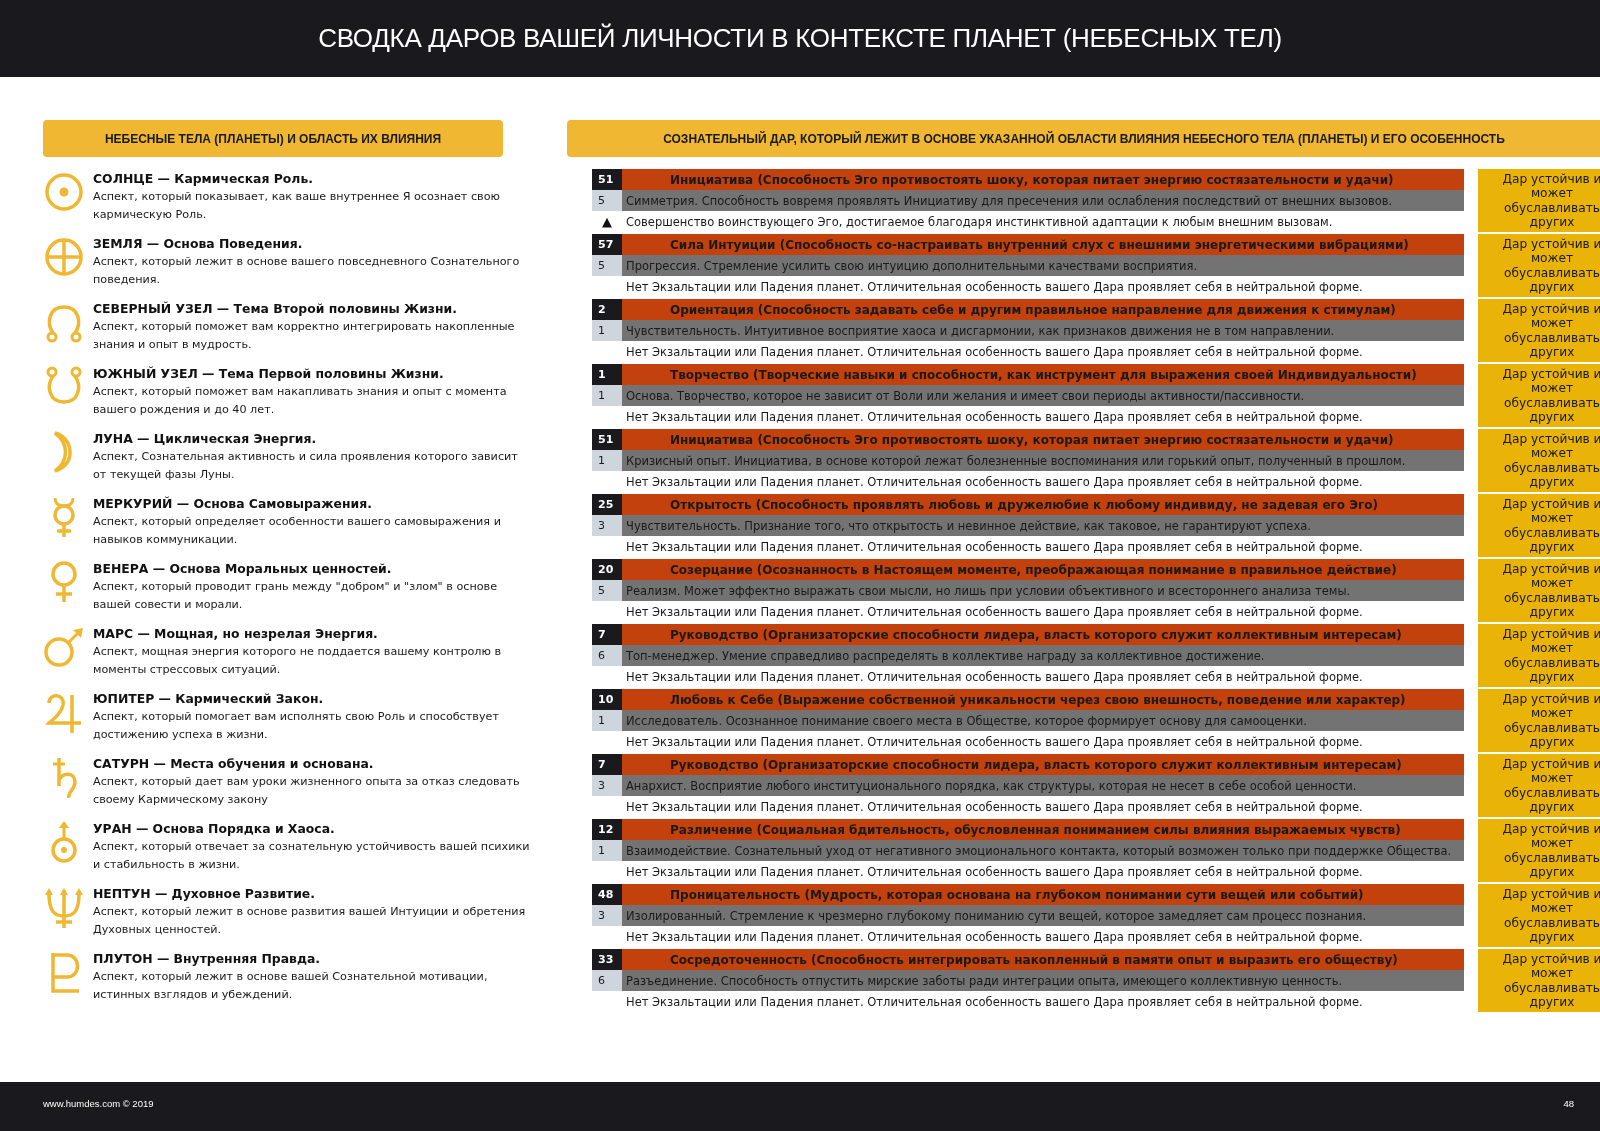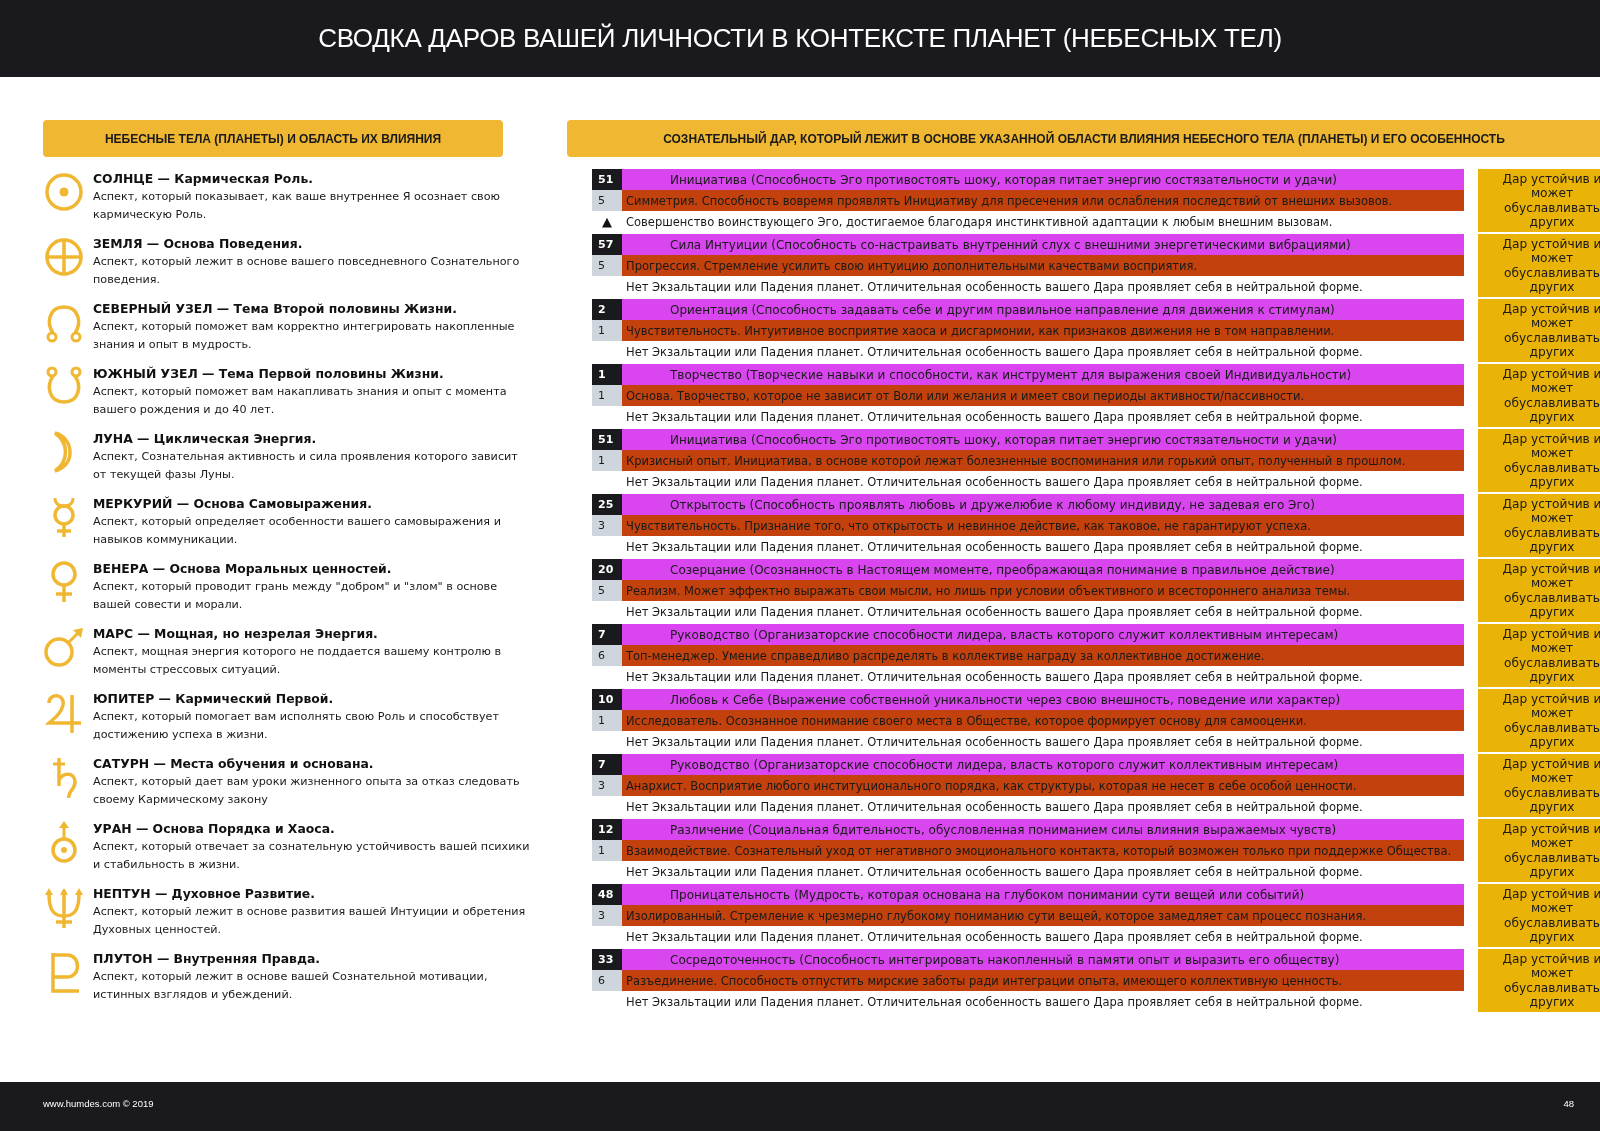--- a/index.html
+++ b/index.html
@@ -19,23 +19,23 @@
   .planet .title { font-size: 12.4px; font-weight: bold; line-height: 18px; color: #111; }
   .planet .desc { font-size: 11.2px; line-height: 18px; color: #1a1a1a; }
 
   .gifts { position: absolute; left: 592px; top: 169px; width: 1034px; }
   .group { display: flex; height: 63px; margin-bottom: 2px; }
   .group .rows { width: 886px; }
   .row { display: flex; height: 21px; align-items: center; }
   .row .num { width: 30px; height: 21px; flex: 0 0 30px; font-size: 11px; display: flex; align-items: center; padding-left: 6px; }
   .row .cell { flex: 1; height: 21px; display: flex; align-items: center; padding-left: 4px; font-size: 11.5px; white-space: nowrap; overflow: hidden; }
   .row.head .num { background: #1a1a1e; color: #fff; font-weight: bold; }
-  .row.head .cell { background: #d946ef; font-weight: normal; font-size: 12px; padding-left: 48px; }
+  .row.head .cell { background: #c2410c; font-weight: bold; font-size: 12px; padding-left: 48px; }
   .row.line .num { background: #cfd5dc; color: #1a1a1a; }
-  .row.line .cell { background: #c2410c; }
+  .row.line .cell { background: #737373; }
   .row.ex .num { background: #ffffff; color: #111; justify-content: center; padding-left: 0; font-size: 13px; }
   .row.ex .cell { background: #ffffff; }
   .status { width: 148px; flex: 0 0 148px; margin-left: 14px; background: #eab308; border-radius: 0 5px 5px 0; display: flex; align-items: center; justify-content: center; text-align: center; font-size: 12.2px; line-height: 14.4px; color: #1a1a1a; padding: 0 6px; }
 
   .footer { position: absolute; left: 0; top: 1082px; width: 1600px; height: 49px; background: #1a1a1e; }
   .footer .copy { position: absolute; left: 43px; top: 16px; color: #fff; font-size: 9.5px; font-family: "Liberation Sans", sans-serif; }
   .footer .page { position: absolute; right: 26px; top: 16px; color: #fff; font-size: 9.5px; font-family: "Liberation Sans", sans-serif; }
 </style>
 </head>
 <body>
@@ -151,21 +151,21 @@
     </div>
     </div>
     <div class="planet">
     <span class="glyph">
         <svg viewBox="0 0 42 42">
           <path d="M6 12 C6 2 22 2 20 14 C18 24 8 30 6 32 L38 32" fill="none" stroke="#f0b733" stroke-width="3.5"></path>
           <line x1="29" y1="4" x2="29" y2="42" stroke="#f0b733" stroke-width="3.5"></line>
         </svg>
       </span>
     <div class="txt">
-      <div class="title">ЮПИТЕР — Кармический Первой.</div>
+      <div class="title">ЮПИТЕР — Кармический Закон.</div>
       <div class="desc">Аспект, который помогает вам исполнять свою Роль и способствует достижению успеха в жизни.</div>
     </div>
     </div>
     <div class="planet">
     <span class="glyph">
         <svg viewBox="0 0 42 42">
           <line x1="16" y1="2" x2="16" y2="30" stroke="#f0b733" stroke-width="3.5"></line>
           <line x1="10" y1="8" x2="22" y2="8" stroke="#f0b733" stroke-width="3"></line>
           <path d="M16 24 C20 16 32 16 32 26 C32 34 24 36 26 42" fill="none" stroke="#f0b733" stroke-width="3.5"></path>
         </svg>

